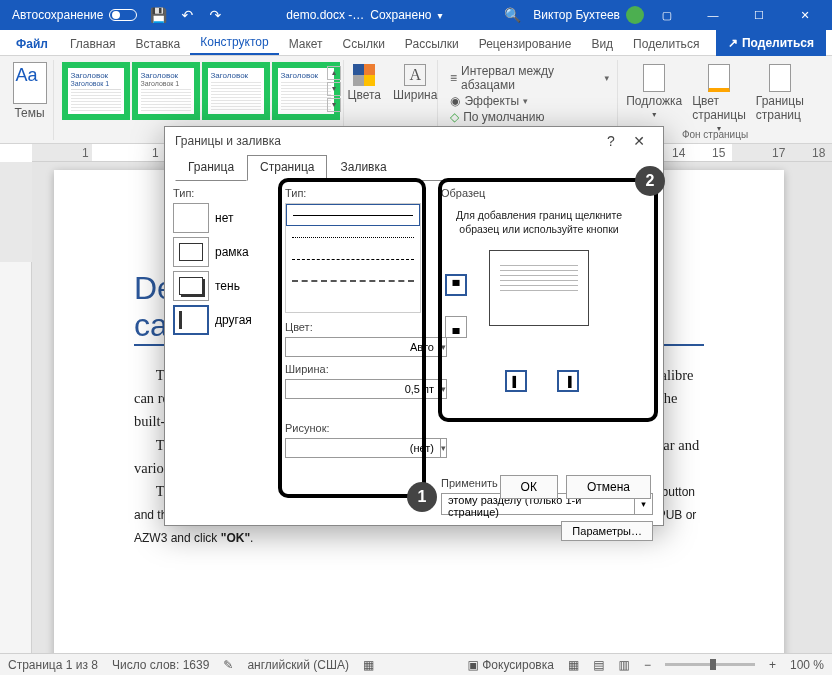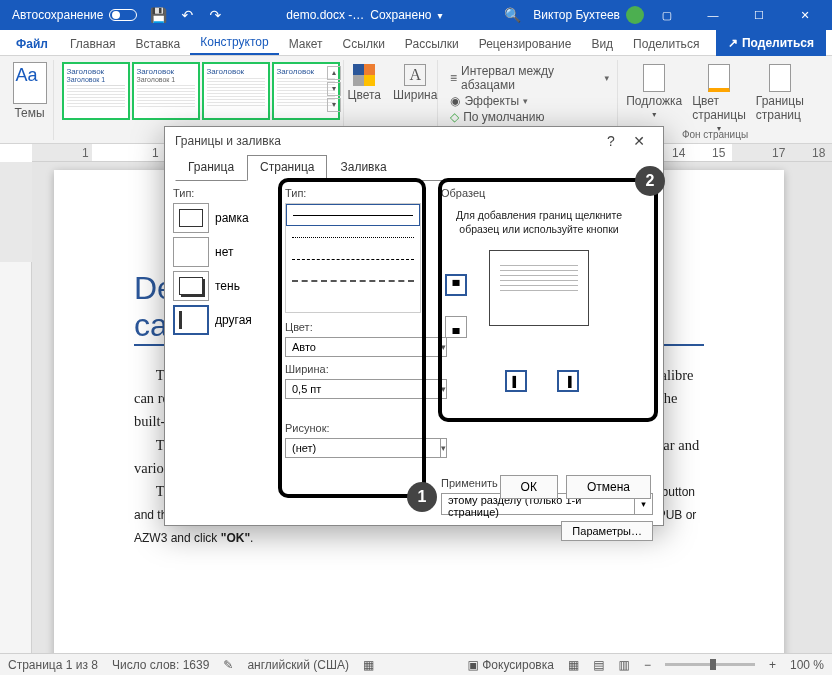--- a/index.html
+++ b/index.html
@@ -20,21 +20,21 @@
 .rtab.active{color:#185abd;border-bottom:2px solid #185abd}
 .share{position:absolute;right:6px;top:0;height:26px;background:#185abd;color:#fff;padding:0 12px;display:flex;align-items:center;gap:4px;font-weight:600}
 .file-tab{color:#185abd;font-weight:600;padding:4px 12px}
 
 .ribbon{height:88px;background:#f3f3f3;border-bottom:1px solid #d4d4d4;display:flex;align-items:center;padding:4px 6px;gap:4px}
 .rgroup{height:80px;display:flex;flex-direction:column;align-items:center;justify-content:flex-start;padding:2px 6px;border-right:1px solid #e1e1e1;font-size:11px;color:#555}
 .rgroup:last-child{border-right:none}
 .theme-preview{width:34px;height:42px;border:1px solid #999;background:#fff;position:relative;display:flex;flex-direction:column;justify-content:flex-start;padding:2px}
 .theme-preview .aa{font-size:18px;color:#185abd}
 .template-gallery{display:flex;gap:2px}
-.tpl{width:68px;height:58px;background:#fff;border:2px solid #22c55e;padding:3px;font-size:8px;color:#666;overflow:hidden}
+.tpl{width:68px;height:58px;background:#fff;border:6px solid #22c55e;padding:3px;font-size:8px;color:#666;overflow:hidden}
 .tpl .h{color:#2b579a;font-size:8px}
 .mid-group{display:flex;gap:8px}
 .mid-btn{display:flex;flex-direction:column;align-items:center;gap:2px;font-size:11px;color:#555;padding:2px}
 .color-grid{width:22px;height:22px;display:grid;grid-template-columns:1fr 1fr;grid-template-rows:1fr 1fr}
 .cg1{background:#2b579a}.cg2{background:#ed7d31}.cg3{background:#a5a5a5}.cg4{background:#ffc000}
 .font-A{width:22px;height:22px;border:1px solid #999;display:flex;align-items:center;justify-content:center;font-size:16px;font-family:Georgia}
 .spacing-list{display:flex;flex-direction:column;gap:2px;font-size:11px;color:#555;padding:2px}
 .sp-item{display:flex;align-items:center;gap:4px}
 .sp-item .arr{color:#666;font-size:9px}
 .page-bg-group{display:flex;gap:10px;padding-top:2px}
@@ -79,21 +79,21 @@
 
 .styles-col{position:absolute;left:120px;top:6px;width:136px;height:300px}
 .style-list{border:1px solid #ccc;height:110px;overflow:hidden;margin-top:2px;background:#fff}
 .style-row{height:22px;display:flex;align-items:center;padding:0 6px}
 .style-row .line{flex:1;height:1px;background:#000}
 .style-row.sel{border:1px solid #2b579a}
 .dash-line{flex:1;height:0;border-top:1px dotted #000}
 .dash2{flex:1;height:0;border-top:1px dashed #000}
 .dash3{flex:1;height:0;border-top:2px dashed #555}
 .combo{display:flex;margin-top:2px}
-.combo input{flex:1;border:1px solid #999;height:20px;padding:0 6px;font-size:11px;text-align:left}
+.combo input{flex:1;border:1px solid #999;height:20px;padding:0 6px;font-size:11px;text-align:right}
 .combo .dd{width:18px;height:20px;border:1px solid #999;border-left:0;display:flex;align-items:center;justify-content:center;font-size:9px;color:#555}
 
 .preview-col{position:absolute;left:276px;top:6px;width:196px;height:300px}
 .preview-hint{font-size:10.5px;text-align:center;color:#222;padding:6px 10px;line-height:1.3}
 .preview-box{margin:8px auto;width:100px;height:76px;border:1px solid #444;position:relative;padding:10px}
 .pline{height:1px;background:#b7b7b7;margin:4px 0}
 .side-btn{position:absolute;width:22px;height:22px;border:1px solid #999;background:#fff;display:flex;align-items:center;justify-content:center;font-size:10px}
 .side-btn.sel{border:2px solid #2b579a}
 .apply-row{position:absolute;left:276px;top:296px;width:212px}
 .combo2{display:flex}
@@ -290,30 +290,30 @@
     <div class="dtab active">Страница</div>
     <div class="dtab plain">Заливка</div>
     <div style="flex:1;border-bottom:1px solid #888"></div>
   </div>
   <div class="dlg-body">
 
     <div style="position:absolute;left:8px;top:6px;width:108px">
       <div class="section-label">Тип:</div>
       <div class="setting-list">
         <div class="setting">
+            <div class="set-icon">
+              <div class="inner"></div>
+            </div>
+            <span>нет</span>
+          </div>
+        <div class="setting">
             <div class="set-icon i-frame">
               <div class="inner"></div>
             </div>
             <span>рамка</span>
-          </div>
-        <div class="setting">
-            <div class="set-icon">
-              <div class="inner"></div>
-            </div>
-            <span>нет</span>
           </div>
         <div class="setting">
             <div class="set-icon i-shadow">
               <div class="inner"></div>
             </div>
             <span>тень</span>
           </div>
         <div class="setting">
             <div class="set-icon sel i-custom">
               <div class="inner"></div>

